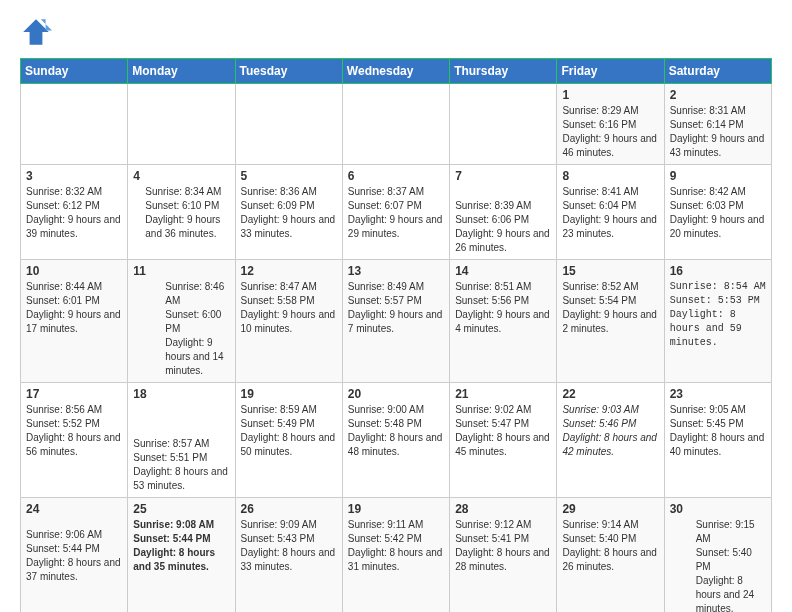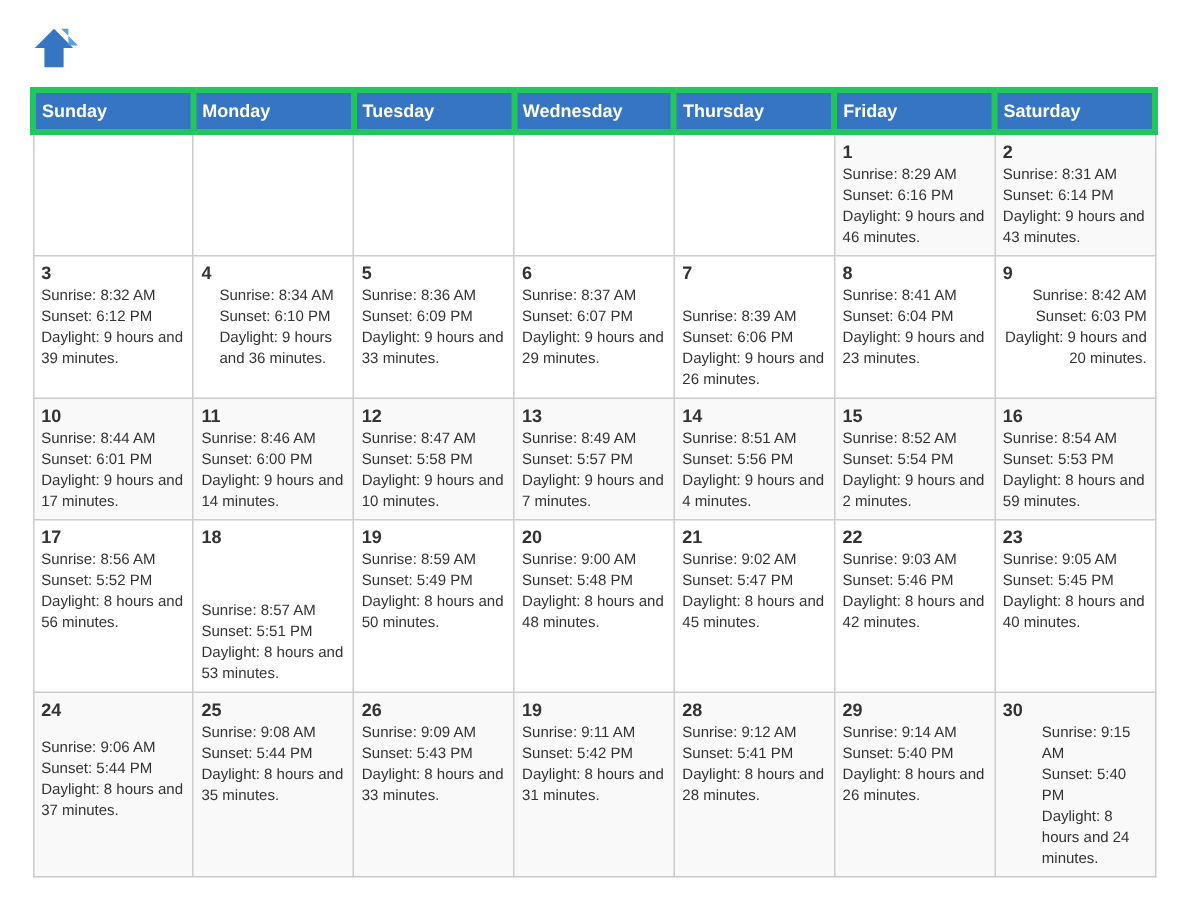--- a/index.html
+++ b/index.html
@@ -62,21 +62,21 @@
       border-collapse: collapse;
       table-layout: fixed;
     }
     .calendar thead tr th {
       background-color: #3575c3;
       color: #fff;
       font-size: 12px;
       font-weight: bold;
       padding: 5px 4px;
       text-align: left;
-      border: 4px solid #22c55e;
+      border: 1px solid #22c55e;
     }
     .calendar tbody tr td {
       vertical-align: top;
       border: 1px solid #ccc;
       padding: 4px 5px;
       font-size: 10px;
       color: #333;
       height: 80px;
       background: #fff;
     }
@@ -184,35 +184,35 @@
 Daylight: 9 hours and 26 minutes.</div>
           </td>
           <td>
             <span class="day-number">8</span>
             <div class="day-info" style="white-space: pre-line;">Sunrise: 8:41 AM
 Sunset: 6:04 PM
 Daylight: 9 hours and 23 minutes.</div>
           </td>
           <td>
             <span class="day-number">9</span>
-            <div class="day-info" style="white-space: pre-line; text-align: right;">Sunrise: 8:42 AM
+            <div class="day-info" style="white-space: pre-line;">Sunrise: 8:42 AM
 Sunset: 6:03 PM
 Daylight: 9 hours and 20 minutes.</div>
           </td>
         </tr>
         <tr>
           <td>
             <span class="day-number">10</span>
             <div class="day-info" style="white-space: pre-line;">Sunrise: 8:44 AM
 Sunset: 6:01 PM
 Daylight: 9 hours and 17 minutes.</div>
           </td>
           <td>
             <span class="day-number">11</span>
-            <div class="day-info" style="white-space: pre-line;">Sunrise: 8:46 AM
+            <div class="day-info" style="white-space: pre-line; margin-left: 32px;">Sunrise: 8:46 AM
 Sunset: 6:00 PM
 Daylight: 9 hours and 14 minutes.</div>
           </td>
           <td>
             <span class="day-number">12</span>
             <div class="day-info" style="white-space: pre-line;">Sunrise: 8:47 AM
 Sunset: 5:58 PM
 Daylight: 9 hours and 10 minutes.</div>
           </td>
           <td>
@@ -228,21 +228,21 @@
 Daylight: 9 hours and 4 minutes.</div>
           </td>
           <td>
             <span class="day-number">15</span>
             <div class="day-info" style="white-space: pre-line;">Sunrise: 8:52 AM
 Sunset: 5:54 PM
 Daylight: 9 hours and 2 minutes.</div>
           </td>
           <td>
             <span class="day-number">16</span>
-            <div class="day-info" style="white-space: pre-line;">Sunrise: 8:54 AM
+            <div class="day-info" style="white-space: pre-line; font-family: Liberation Mono, monospace;">Sunrise: 8:54 AM
 Sunset: 5:53 PM
 Daylight: 8 hours and 59 minutes.</div>
           </td>
         </tr>
         <tr>
           <td>
             <span class="day-number">17</span>
             <div class="day-info" style="white-space: pre-line;">Sunrise: 8:56 AM
 Sunset: 5:52 PM
 Daylight: 8 hours and 56 minutes.</div>
@@ -266,41 +266,41 @@
 Daylight: 8 hours and 48 minutes.</div>
           </td>
           <td>
             <span class="day-number">21</span>
             <div class="day-info" style="white-space: pre-line;">Sunrise: 9:02 AM
 Sunset: 5:47 PM
 Daylight: 8 hours and 45 minutes.</div>
           </td>
           <td>
             <span class="day-number">22</span>
-            <div class="day-info" style="white-space: pre-line;">Sunrise: 9:03 AM
+            <div class="day-info" style="white-space: pre-line; font-style: italic;">Sunrise: 9:03 AM
 Sunset: 5:46 PM
 Daylight: 8 hours and 42 minutes.</div>
           </td>
           <td>
             <span class="day-number">23</span>
             <div class="day-info" style="white-space: pre-line;">Sunrise: 9:05 AM
 Sunset: 5:45 PM
 Daylight: 8 hours and 40 minutes.</div>
           </td>
         </tr>
         <tr>
           <td>
             <span class="day-number">24</span>
             <div class="day-info" style="white-space: pre-line; margin-top: 12px;">Sunrise: 9:06 AM
 Sunset: 5:44 PM
 Daylight: 8 hours and 37 minutes.</div>
           </td>
           <td>
             <span class="day-number">25</span>
-            <div class="day-info" style="white-space: pre-line;">Sunrise: 9:08 AM
+            <div class="day-info" style="white-space: pre-line; font-weight: bold;">Sunrise: 9:08 AM
 Sunset: 5:44 PM
 Daylight: 8 hours and 35 minutes.</div>
           </td>
           <td>
             <span class="day-number">26</span>
             <div class="day-info" style="white-space: pre-line;">Sunrise: 9:09 AM
 Sunset: 5:43 PM
 Daylight: 8 hours and 33 minutes.</div>
           </td>
           <td>

